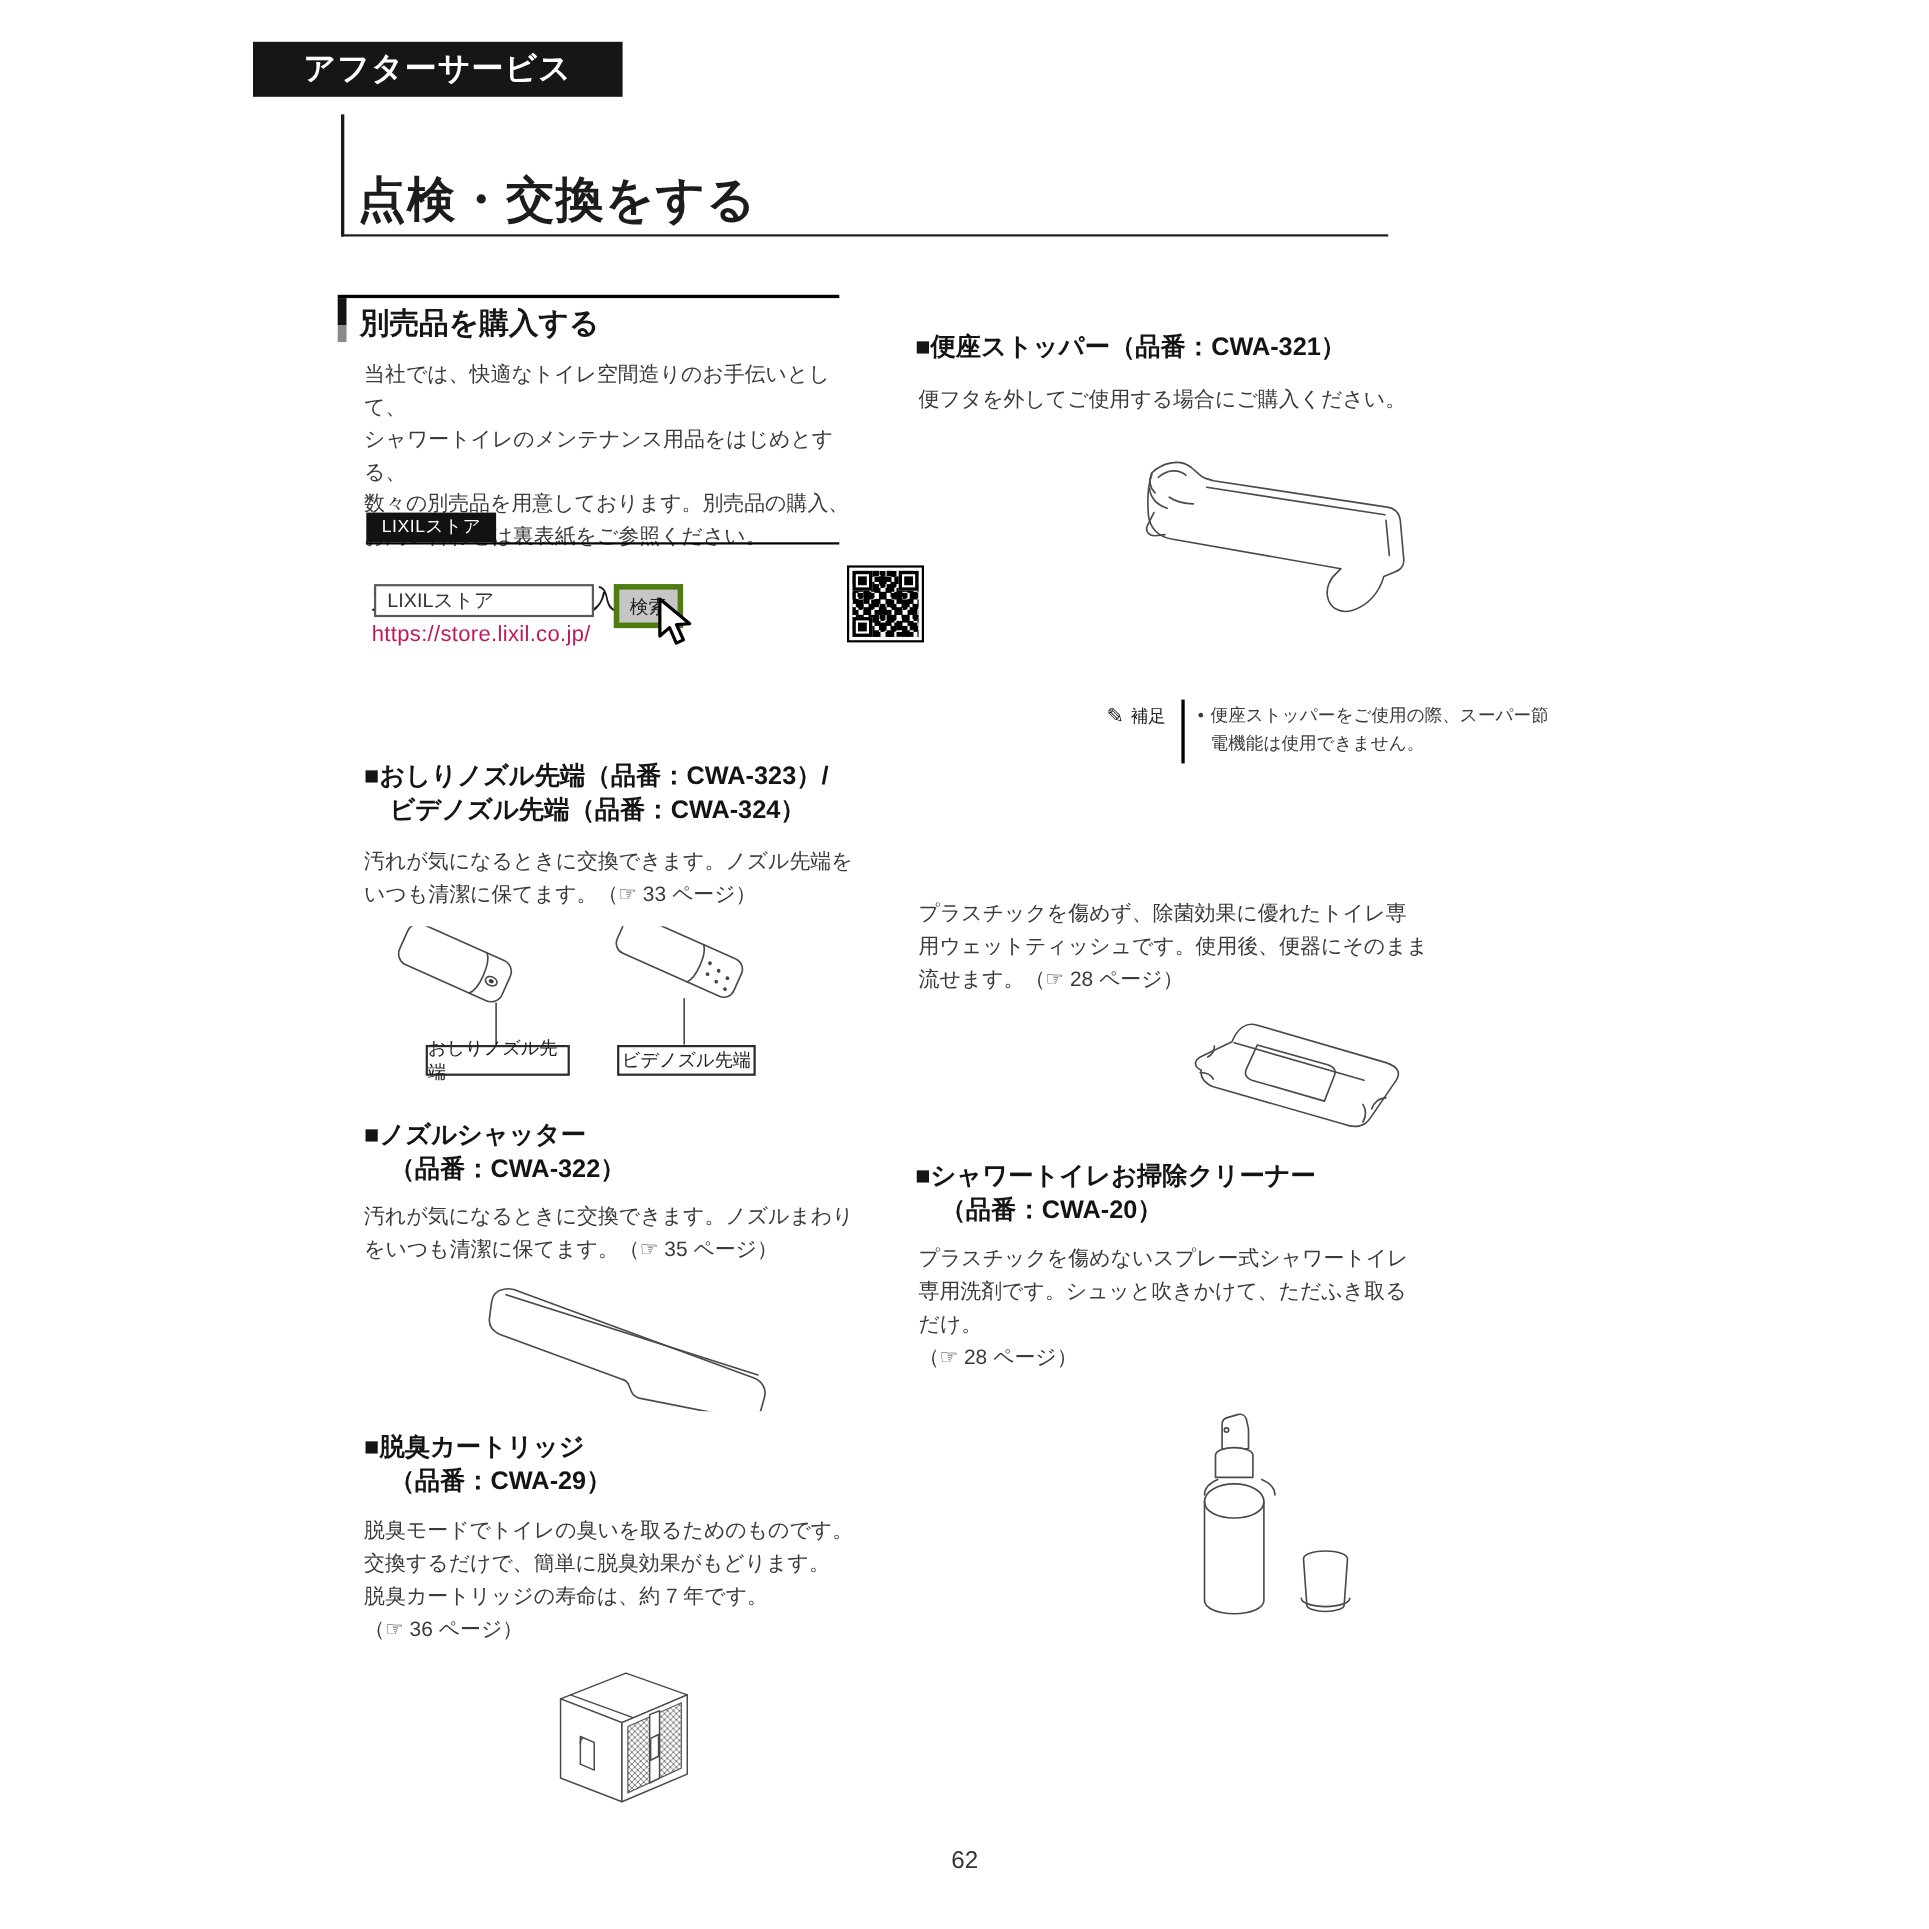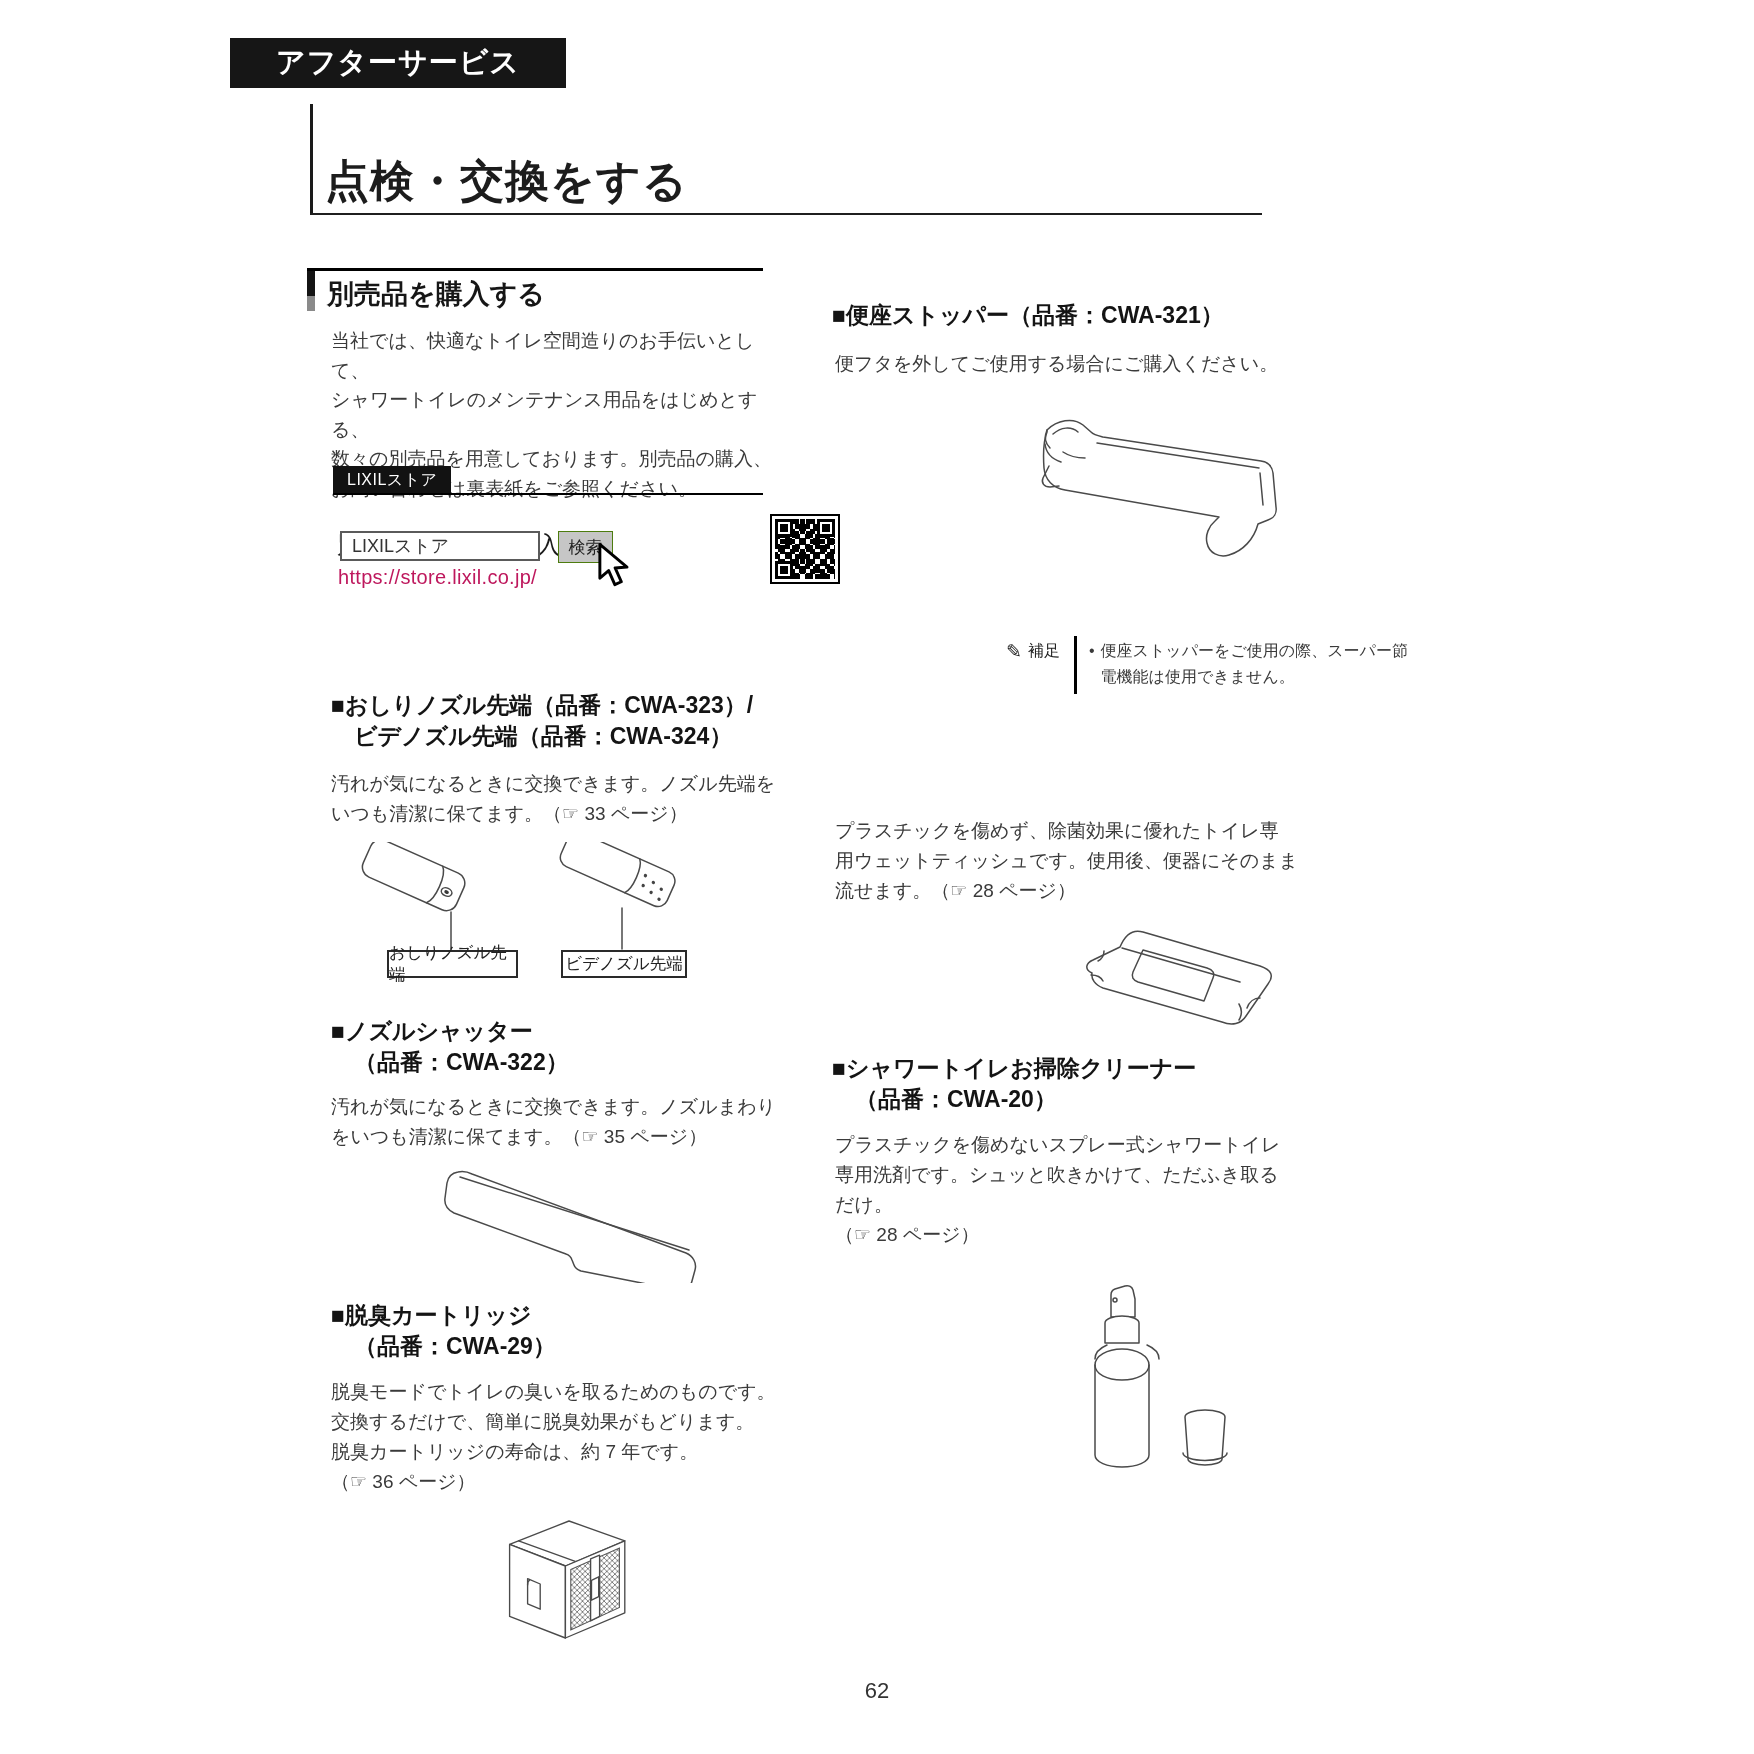--- a/index.html
+++ b/index.html
@@ -24,21 +24,21 @@
 
   .intro{left:331px;top:326px;width:445px;font-size:19px;line-height:29.5px;color:#3a3a3a;}
 
   
   .store-tab-row{left:333px;top:466px;width:430px;height:27px;border-bottom:2px solid #000;}
   .store-tab{display:inline-block;height:27px;background:#121212;color:#fff;font-size:16px;
     line-height:27px;padding:0 14px;letter-spacing:0.5px;}
   .store-heading{left:337px;top:517px;font-size:24px;font-weight:400;color:#1a1a1a;margin-top:12px;}
   .search-input{left:340px;top:531px;width:186px;height:26px;border:2px solid #5a5a5a;font-size:18px;
     padding:0 0 0 10px;font-family:inherit;color:#333;background:#fff;}
-  .search-btn{left:558px;top:531px;width:53px;height:30px;background:#c6c6c6;border:1px solid #4d7c0f;
+  .search-btn{left:558px;top:531px;width:53px;height:30px;background:#c6c6c6;border:5px solid #4d7c0f;
     font-size:17px;color:#222;display:flex;align-items:center;justify-content:center;}
   .cursor{left:598px;top:543px;}
   .store-url{left:338px;top:566px;font-size:20px;color:#be185d;text-decoration:none;letter-spacing:0.3px;}
 
   
   .qr{left:770px;top:514px;width:60px;height:60px;border:2px solid #000;padding:3px;background:#fff;}
   .qr-pattern{position:relative;width:60px;height:60px;
     background-image:
       repeating-conic-gradient(#000 0 25%,transparent 0 50%),
       repeating-conic-gradient(#000 0 25%,transparent 0 50%);

